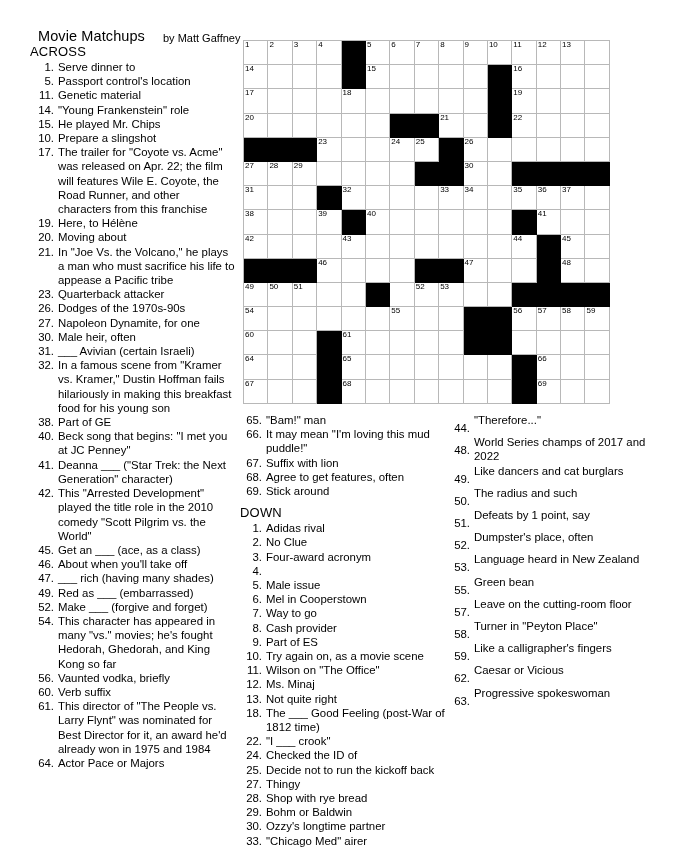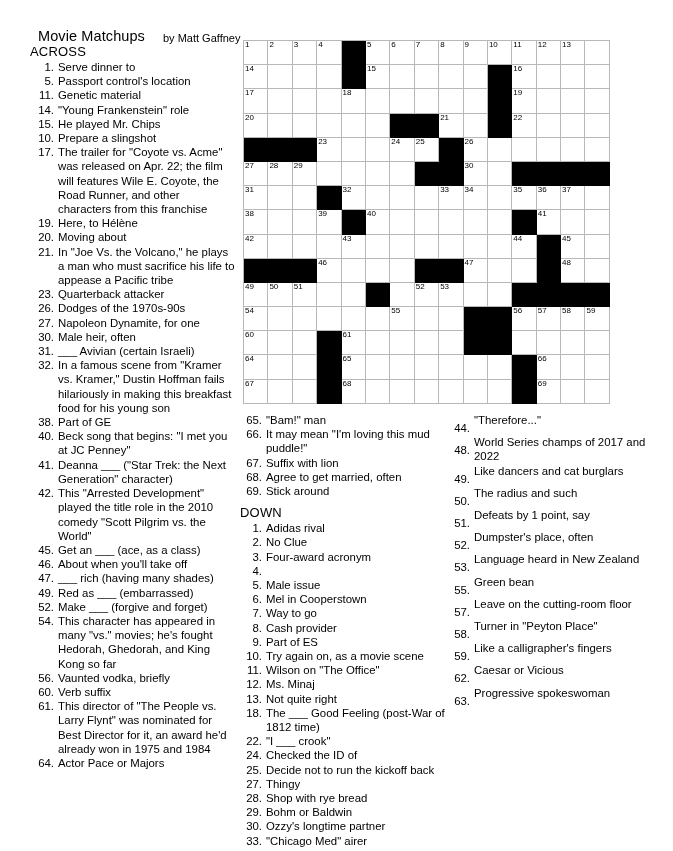--- a/index.html
+++ b/index.html
@@ -272,21 +272,21 @@
       <li class="clue">
         <span class="clue-num">66.</span>
         <span class="clue-text">It may mean "I'm loving this mud puddle!"</span>
       </li>
       <li class="clue">
         <span class="clue-num">67.</span>
         <span class="clue-text">Suffix with lion</span>
       </li>
       <li class="clue">
         <span class="clue-num">68.</span>
-        <span class="clue-text">Agree to get married, often</span>
+        <span class="clue-text">Agree to get features, often</span>
       </li>
       <li class="clue">
         <span class="clue-num">69.</span>
         <span class="clue-text">Stick around</span>
       </li>
     </ul>
   <div class="clue-heading down-heading">DOWN</div>
   <ul class="clue-list" id="down-list-a">
       <li class="clue">
         <span class="clue-num">1.</span>

